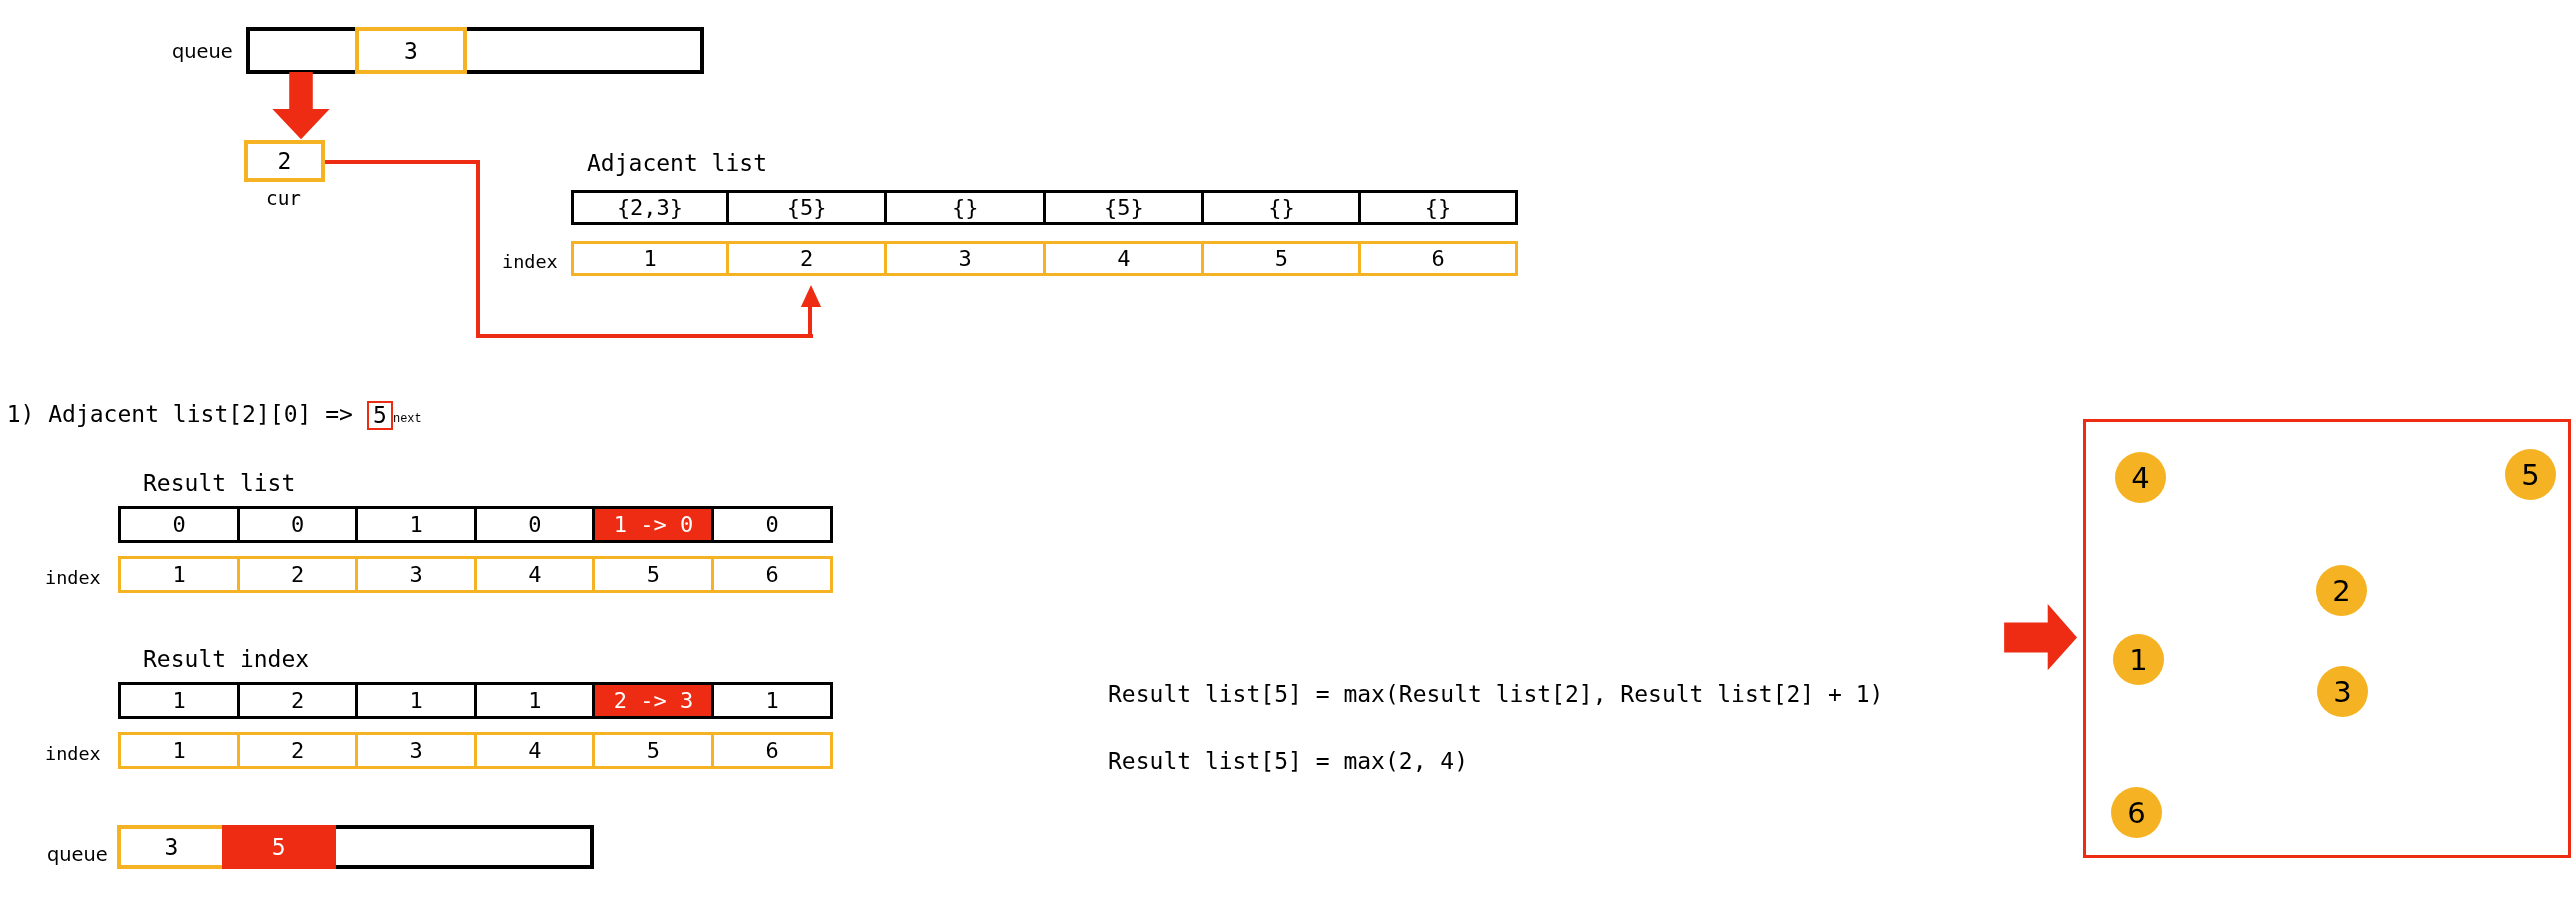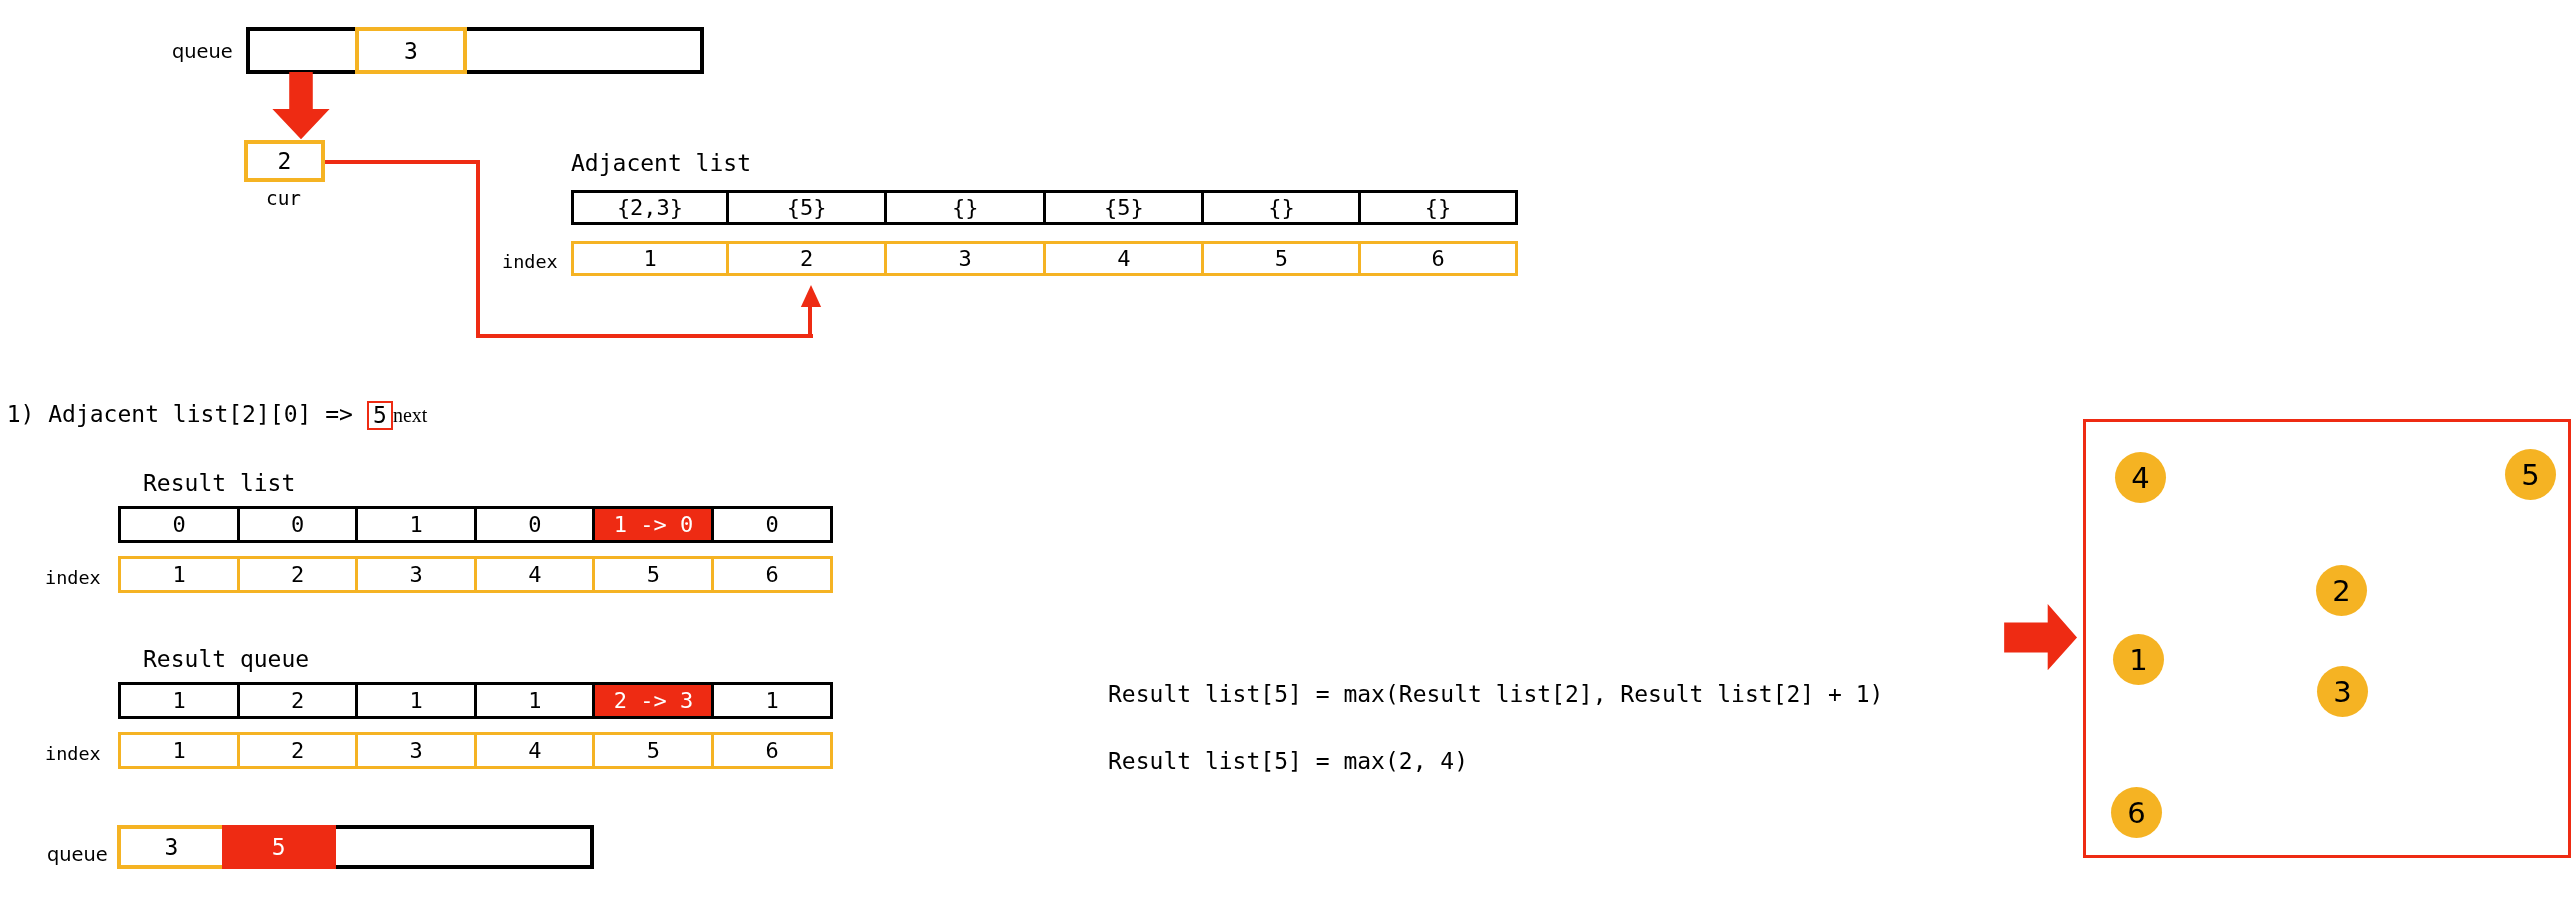--- a/index.html
+++ b/index.html
@@ -93,21 +93,21 @@
 <div class="lbl" style="left:266px; top:187px; font-size:19.4px;">cur</div>
 
 <div class="conn" style="left:325px; top:160px; width:155px; height:4.2px;"></div>
 <div class="conn" style="left:476px; top:160px; width:4.2px; height:178px;"></div>
 <div class="conn" style="left:476px; top:334px; width:337px; height:4.2px;"></div>
 <div class="conn" style="left:808px; top:303px; width:4.2px; height:35px;"></div>
 <svg class="abs" style="left:800px; top:285px;" width="22" height="23.6" viewBox="0 0 26 28">
   <polygon points="13,0 25,26 1,26" fill="#EE2B13"></polygon>
 </svg>
 
-<div class="lbl title" style="left:571px; top:150px;">Adjacent list</div>
+<div class="lbl title" style="left:587px; top:150px;">Adjacent list</div>
 
 <div class="lbl sidelbl" style="left:502px; top:251px;">index</div>
 
 <div class="row" style="left:571px; top:190px;">
   <div class="cell black" style="width:158px;height:35px;font-size:22px;">{2,3}</div>
   <div class="cell black" style="width:162px;height:35px;font-size:22px;">{5}</div>
   <div class="cell black" style="width:162px;height:35px;font-size:22px;">{}</div>
   <div class="cell black" style="width:162px;height:35px;font-size:22px;">{5}</div>
   <div class="cell black" style="width:160px;height:35px;font-size:22px;">{}</div>
   <div class="cell black" style="width:160px;height:35px;font-size:22px;">{}</div>
@@ -116,21 +116,21 @@
 <div class="row" style="left:571px; top:241px;">
   <div class="cell orange" style="width:158px;height:35px;font-size:22px;">1</div>
   <div class="cell orange" style="width:162px;height:35px;font-size:22px;">2</div>
   <div class="cell orange" style="width:162px;height:35px;font-size:22px;">3</div>
   <div class="cell orange" style="width:162px;height:35px;font-size:22px;">4</div>
   <div class="cell orange" style="width:160px;height:35px;font-size:22px;">5</div>
   <div class="cell orange" style="width:160px;height:35px;font-size:22px;">6</div>
 </div>
 
 <div class="lbl bodytext" style="left:6.7px; top:401px;">
-  <span>1) Adjacent list[2][0] =&gt; </span><span class="inlinebox">5</span><span style="font-size:20px;font-family:Liberation Serif, serif;">next</span>
+  <span>1) Adjacent list[2][0] =&gt; </span><span class="inlinebox">5</span><span style="font-size:12px;font-family:Liberation Mono, monospace;">next</span>
 </div>
 
 <div class="lbl title" style="left:143px; top:470px;">Result list</div>
 <div class="lbl sidelbl" style="left:45px; top:567px;">index</div>
 
 <div class="row" style="left:118px; top:506px;">
   <div class="cell black" style="width:122px;height:37px;font-size:22px;">0</div>
   <div class="cell black" style="width:122px;height:37px;font-size:22px;">0</div>
   <div class="cell black" style="width:122px;height:37px;font-size:22px;">1</div>
   <div class="cell black" style="width:122px;height:37px;font-size:22px;">0</div>
@@ -140,21 +140,21 @@
 
 <div class="row" style="left:118px; top:556px;">
   <div class="cell orange" style="width:122px;height:37px;font-size:22px;">1</div>
   <div class="cell orange" style="width:122px;height:37px;font-size:22px;">2</div>
   <div class="cell orange" style="width:122px;height:37px;font-size:22px;">3</div>
   <div class="cell orange" style="width:122px;height:37px;font-size:22px;">4</div>
   <div class="cell orange" style="width:122px;height:37px;font-size:22px;">5</div>
   <div class="cell orange" style="width:122px;height:37px;font-size:22px;">6</div>
 </div>
 
-<div class="lbl title" style="left:143px; top:646px;">Result queue</div>
+<div class="lbl title" style="left:143px; top:646px;">Result index</div>
 <div class="lbl sidelbl" style="left:45px; top:743px;">index</div>
 
 <div class="row" style="left:118px; top:682px;">
   <div class="cell black" style="width:122px;height:37px;font-size:22px;">1</div>
   <div class="cell black" style="width:122px;height:37px;font-size:22px;">2</div>
   <div class="cell black" style="width:122px;height:37px;font-size:22px;">1</div>
   <div class="cell black" style="width:122px;height:37px;font-size:22px;">1</div>
   <div class="cell redfill" style="width:122px;height:37px;font-size:22px;">2 -&gt; 3</div>
   <div class="cell black" style="width:122px;height:37px;font-size:22px;">1</div>
 </div>

